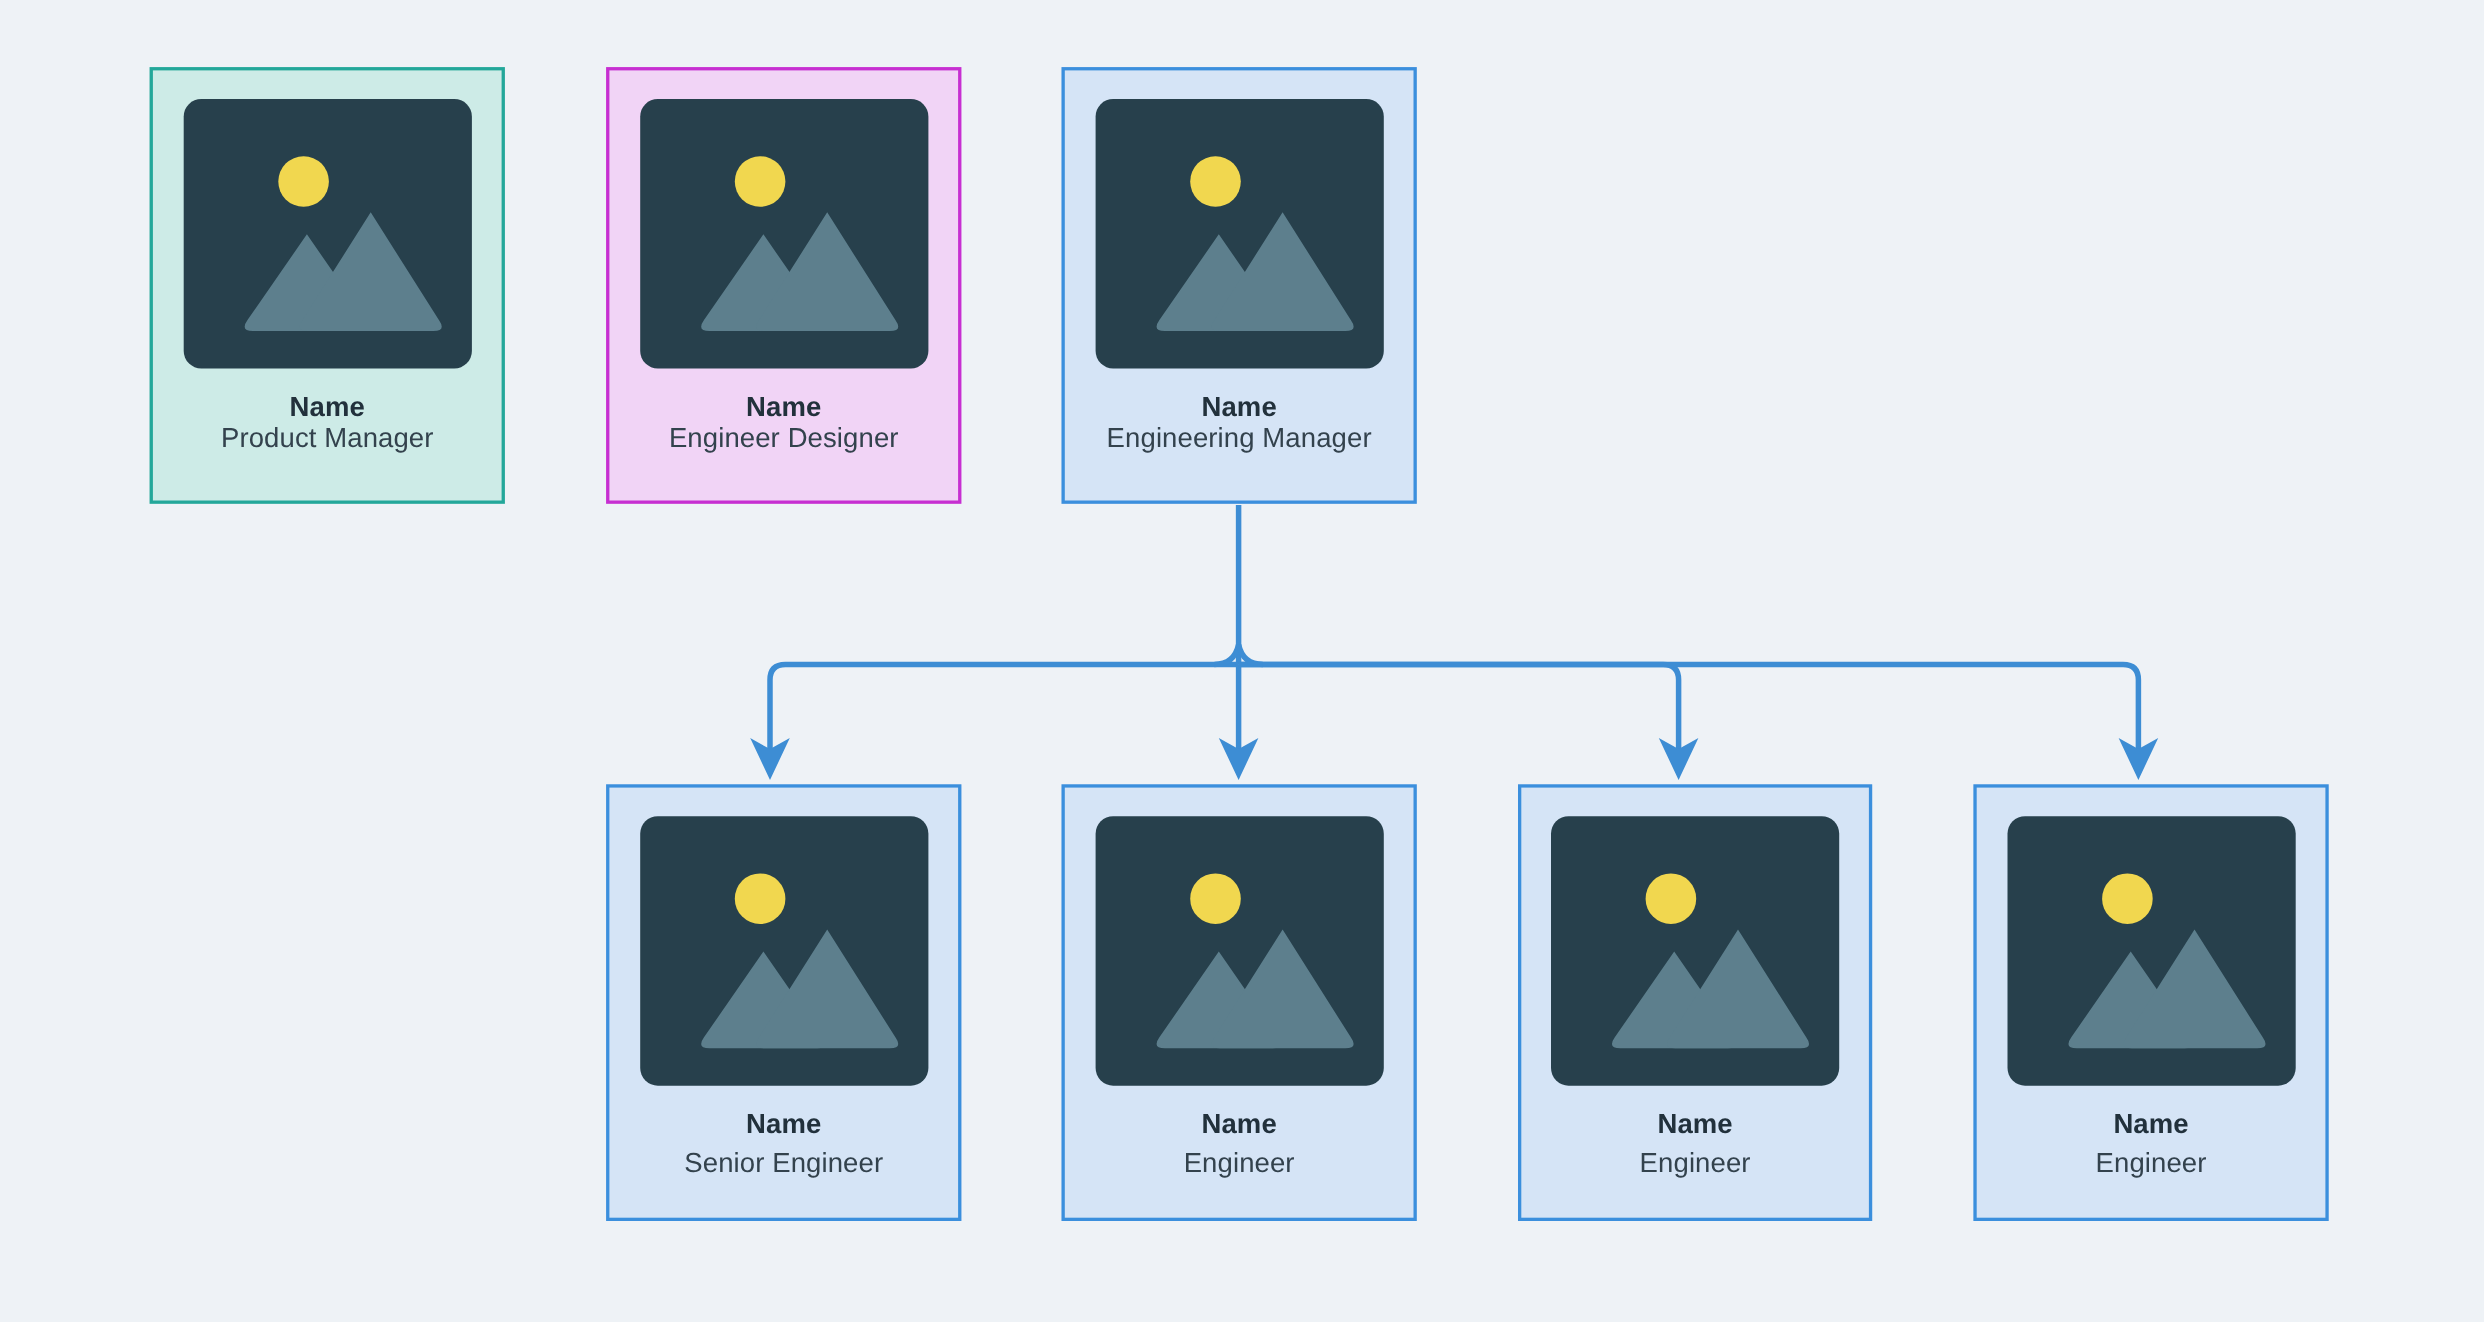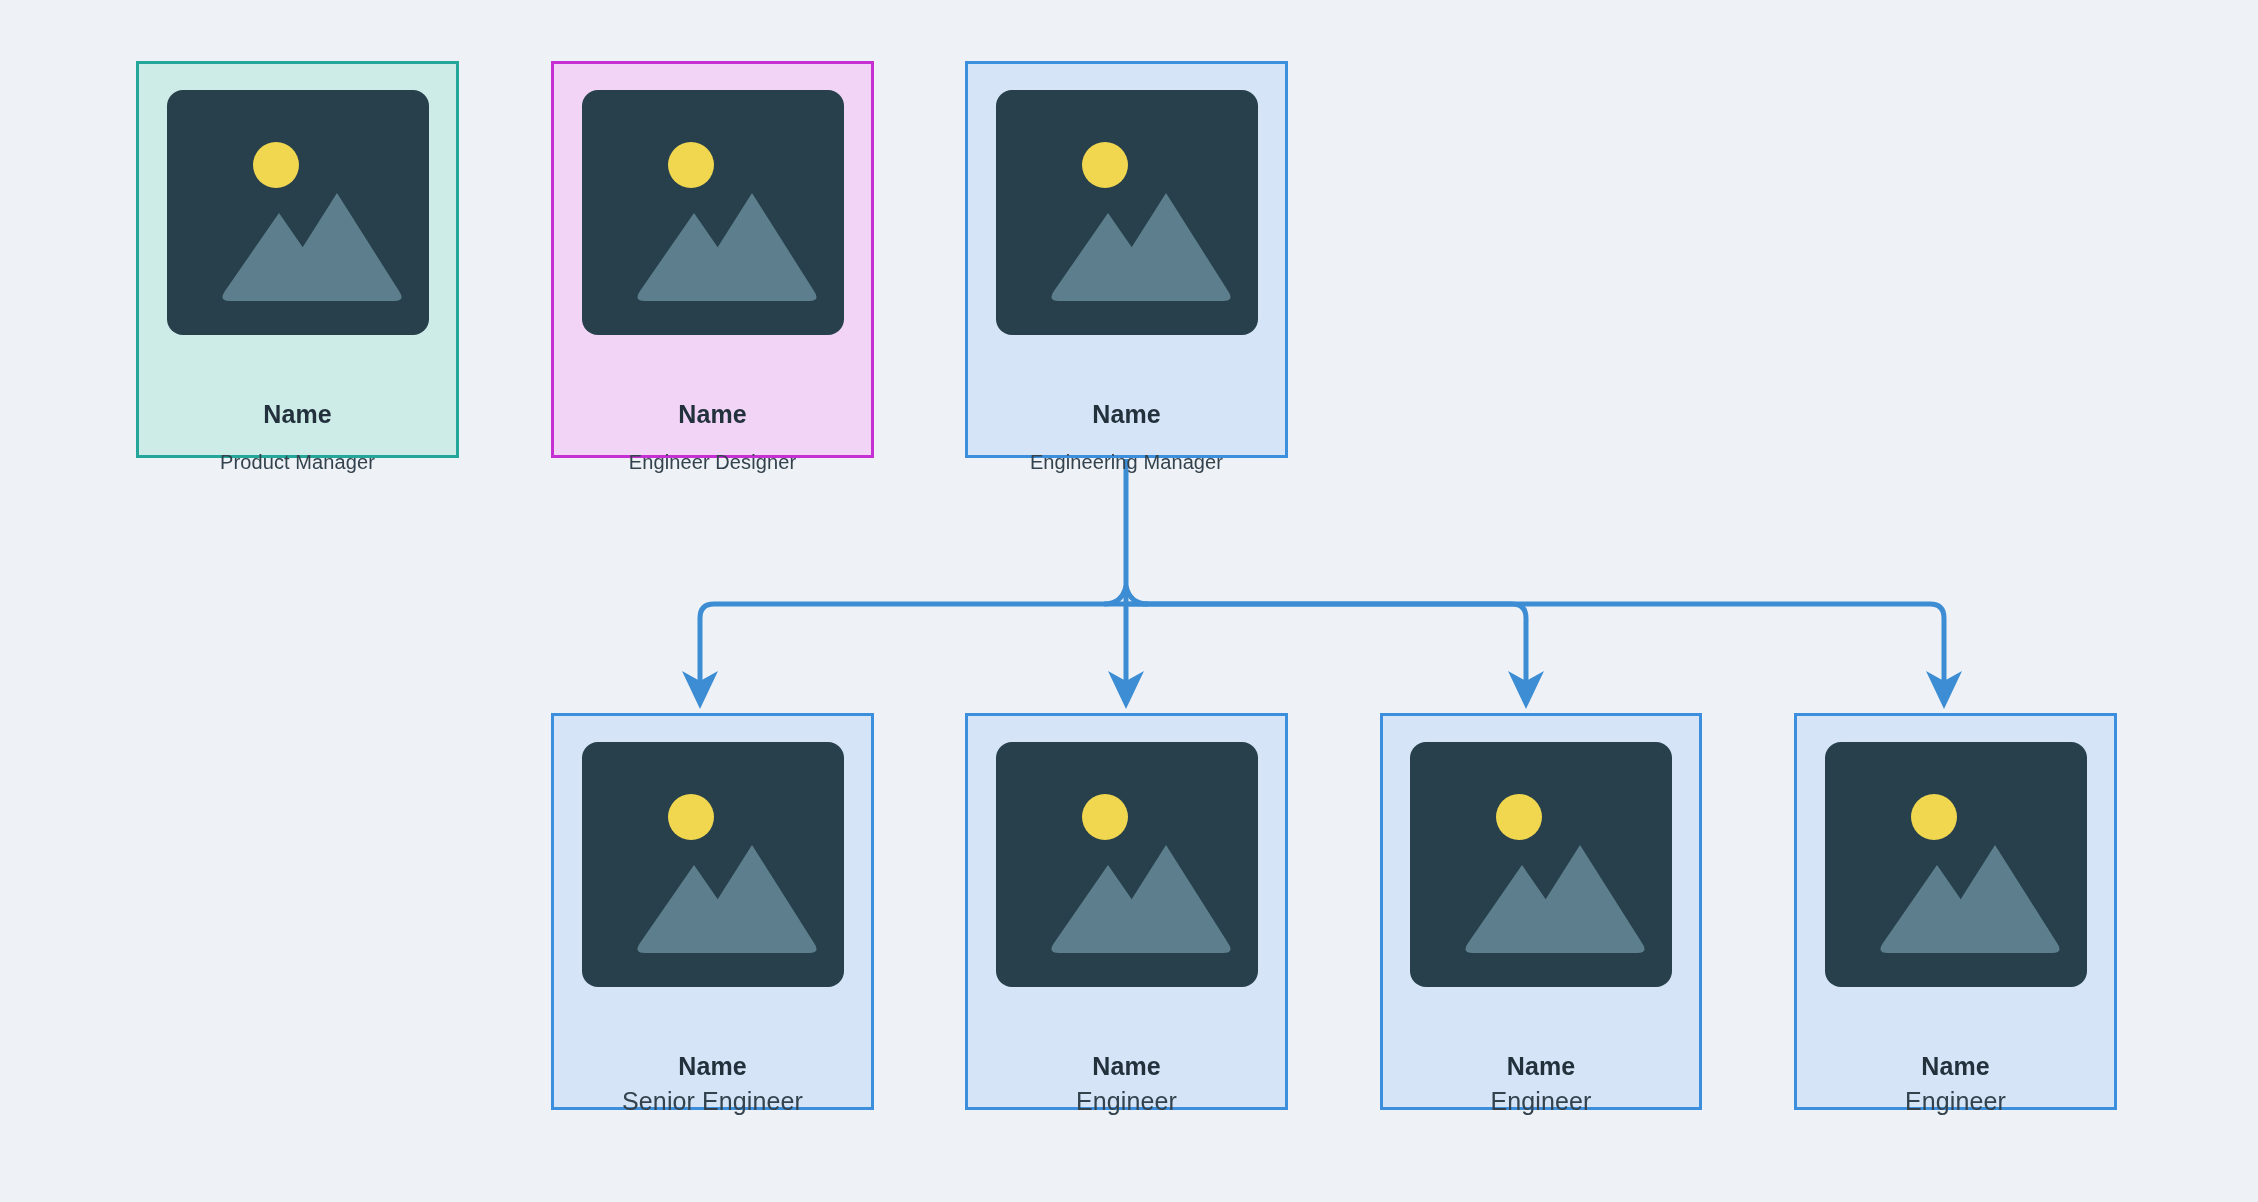--- a/index.html
+++ b/index.html
@@ -36,21 +36,20 @@
   
   .card {
     position: absolute;
     box-sizing: border-box;
     border-style: solid;
     border-width: 3px;
     display: flex;
     flex-direction: column;
     align-items: center;
     z-index: 2;
-    gap: 44px;
   }
 
   .card-photo {
     box-sizing: border-box;
     background: #27404c;
     border-radius: 16px;
     position: relative;
     overflow: hidden;
     flex: none;
   }
@@ -92,22 +91,22 @@
     width: 262px;
     height: 245px;
     margin-top: 26px;
   }
   .row-top .card-name {
     font-size: 25px;
     margin-top: 22px;
     line-height: 1.08;
   }
   .row-top .card-role {
-    font-size: 20px;
-    margin-top: 24px;
+    font-size: 25px;
+    margin-top: 1px;
     line-height: 1.08;
   }
 
   .row-bottom .card-photo {
     width: 262px;
     height: 245px;
     margin-top: 26px;
   }
   .row-bottom .card-name {
     font-size: 25px;

